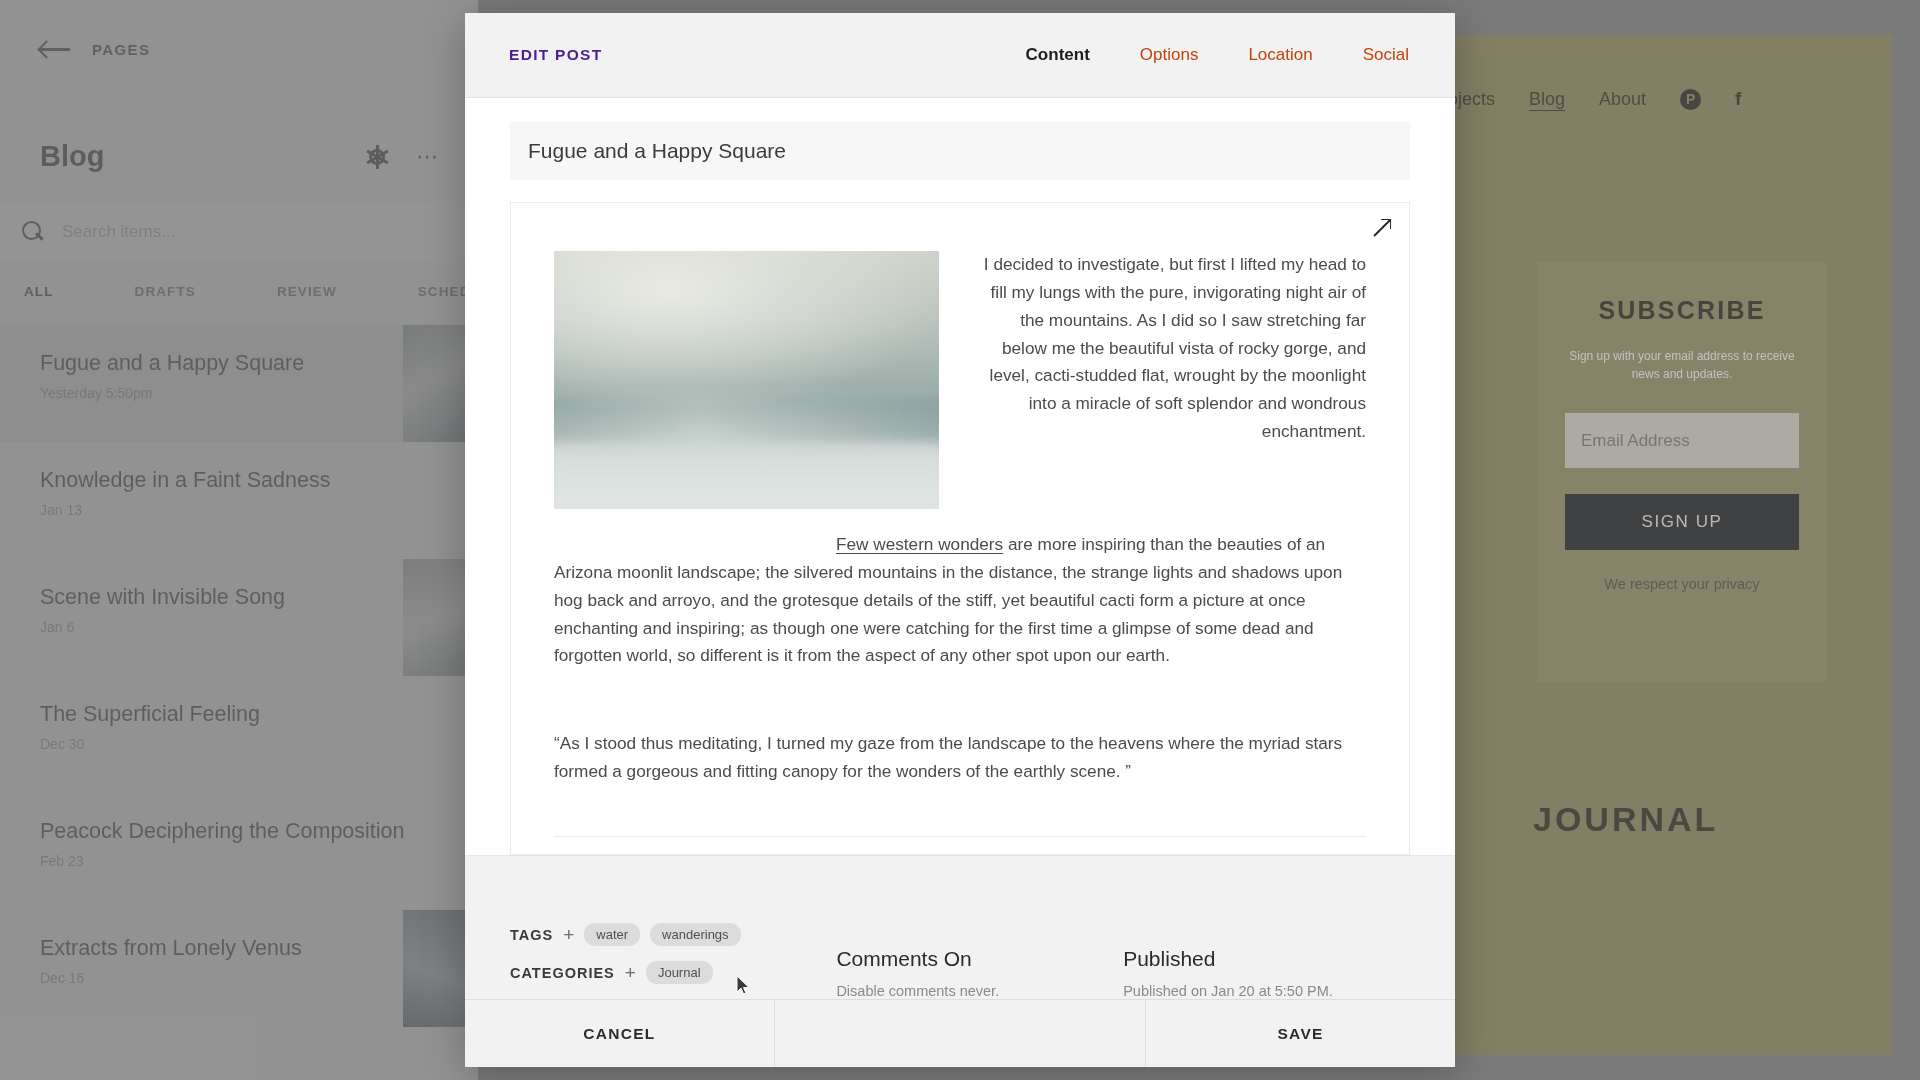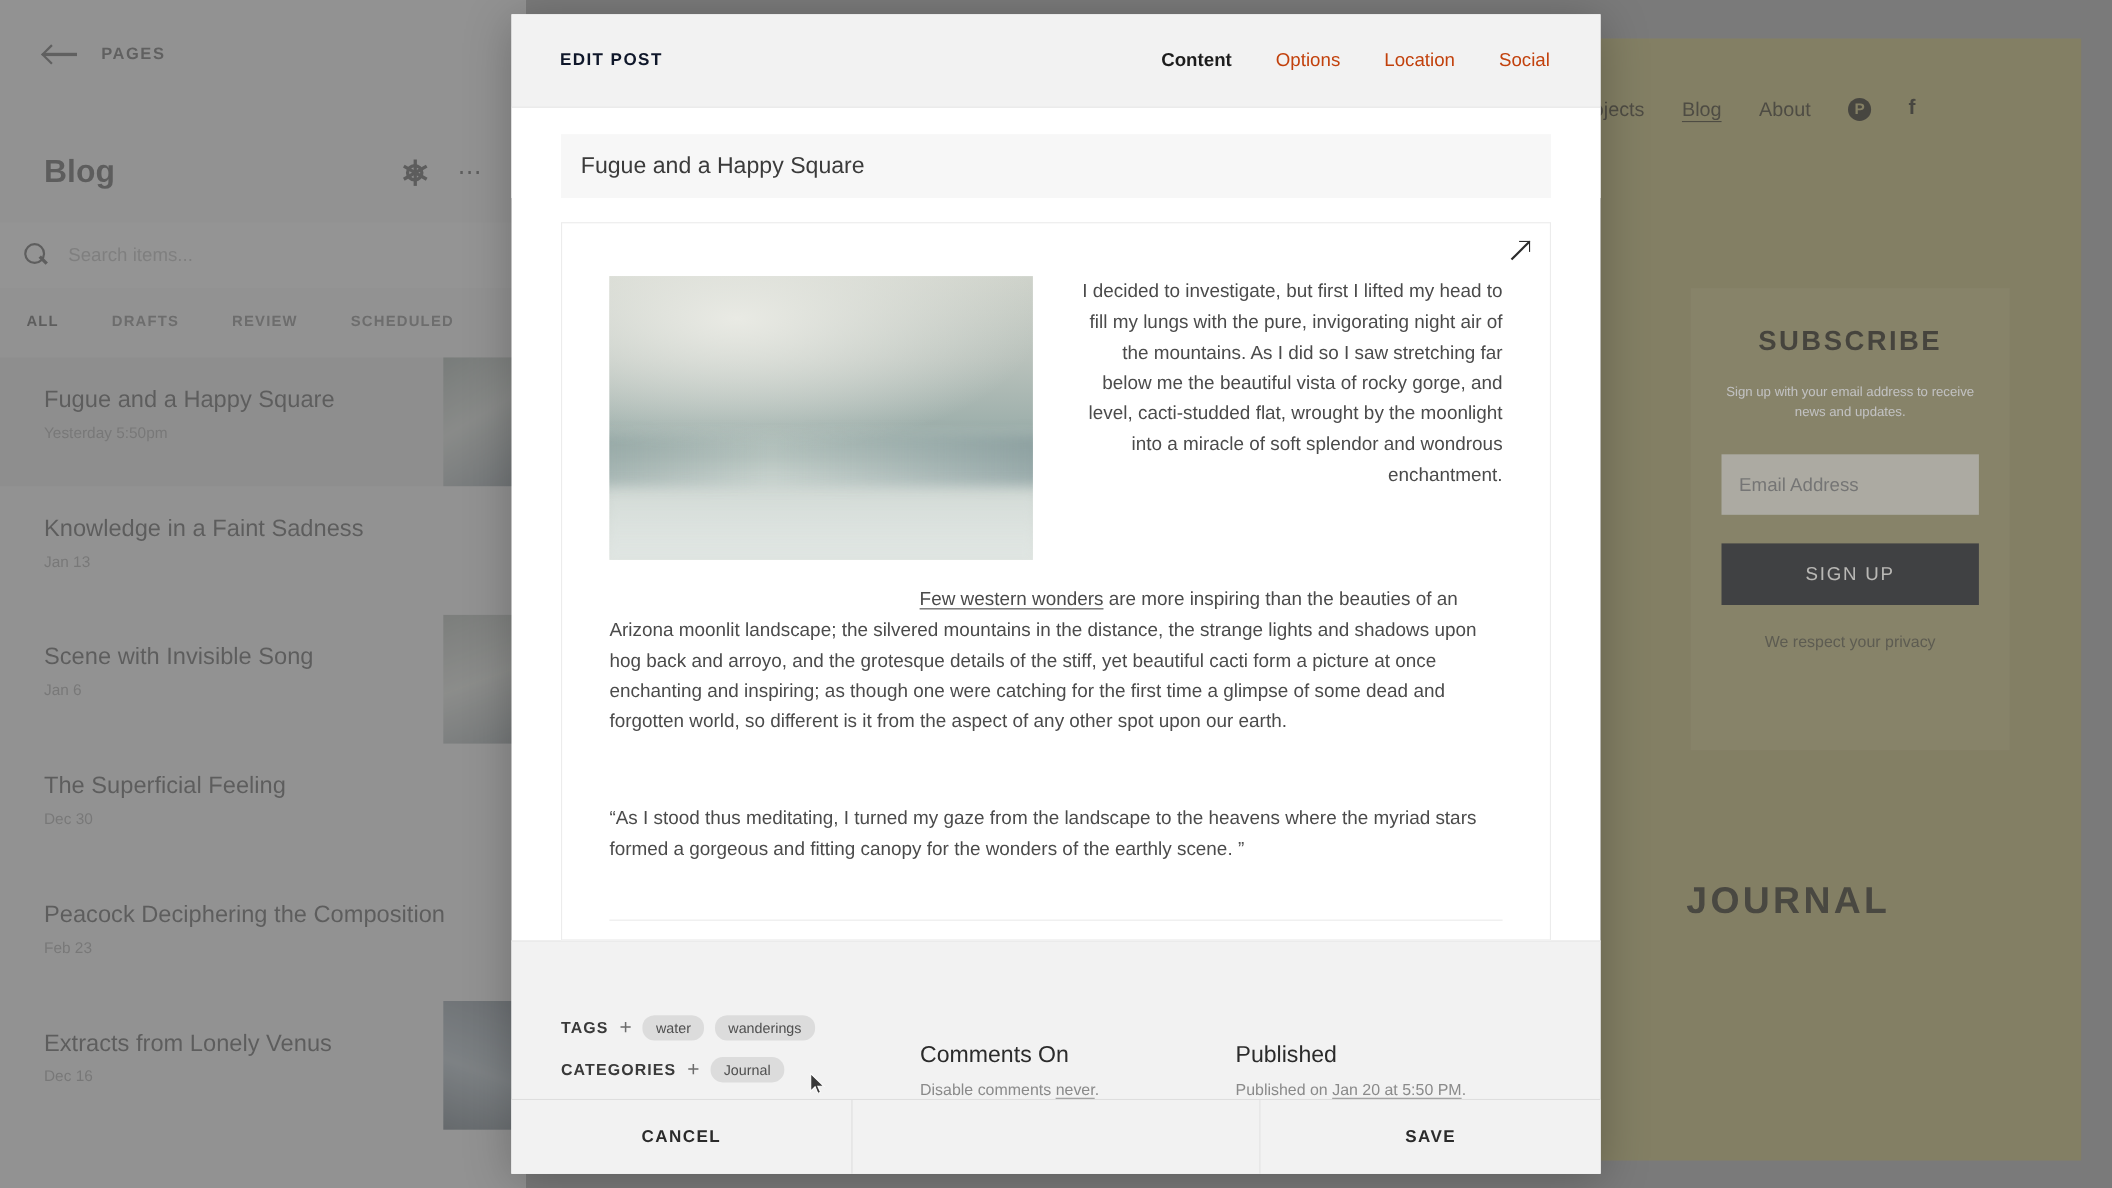--- a/index.html
+++ b/index.html
@@ -74,21 +74,21 @@
   }
   .search-icon::after {
     content:""; position:absolute; left:13px; top:14px; width:9px; height:2.5px;
     background:#222; transform: rotate(45deg);
   }
   .search-ph { font-size: 17px; color: #a8a8a8; }
 
   .filter-tabs {
     position: absolute; left: 0; top: 265px;
     width: 478px; height: 52px;
-    display: flex; align-items: center;
+    display: flex; align-items: center; gap: 33px;
   }
   .filter-tab {
     font-size: 13.5px; font-weight: 700; letter-spacing: 1.1px; color: #5d5d5d;
     padding: 0 24px; height: 52px; display: flex; align-items: center;
   }
   .filter-tab.active { color: #1d1d1d; }
 
   .post-list { position: absolute; left: 0; top: 325px; width: 478px; }
   .post-row {
     position: relative; height: 117px; padding: 26px 40px 0 40px;
@@ -165,22 +165,22 @@
     width: 990px; height: 1054px;
     background: #ffffff;
     box-shadow: 0 6px 40px rgba(0,0,0,0.25);
     display: flex; flex-direction: column;
   }
   .modal-header {
     height: 85px; background: #f2f2f2; border-bottom: 1px solid #e4e4e4;
     display: flex; align-items: center; justify-content: space-between;
     padding: 0 46px 0 44px;
   }
-  .modal-title { font-size: 15.5px; font-weight: 700; letter-spacing: 1.3px; color: #0f172a; }
-  .modal-tabs { display: flex; align-items: center; gap: 40px; }
+  .modal-title { font-size: 15.5px; font-weight: 700; letter-spacing: 1.3px; color: #4c1d95; }
+  .modal-tabs { display: flex; align-items: center; gap: 50px; }
   .modal-tab { font-size: 17px; color: #c2410c; }
   .modal-tab.active { color: #1d1d1d; font-weight: 700; }
 
   .title-field-wrap { padding: 24px 45px 0 45px; background: #ffffff; }
   .title-field {
     width: 100%; height: 58px; background: #f7f7f7; border: none;
     padding: 0 18px; font-size: 21px; color: #3b3b3b;
     font-family: "Liberation Sans", sans-serif;
   }
 

